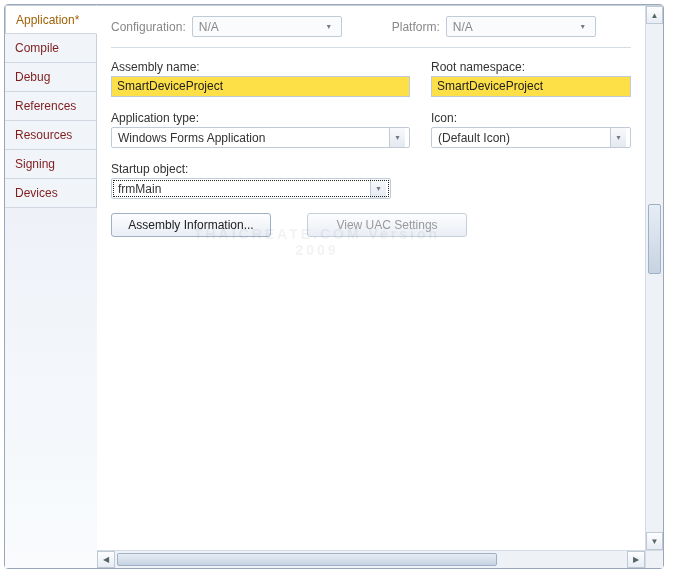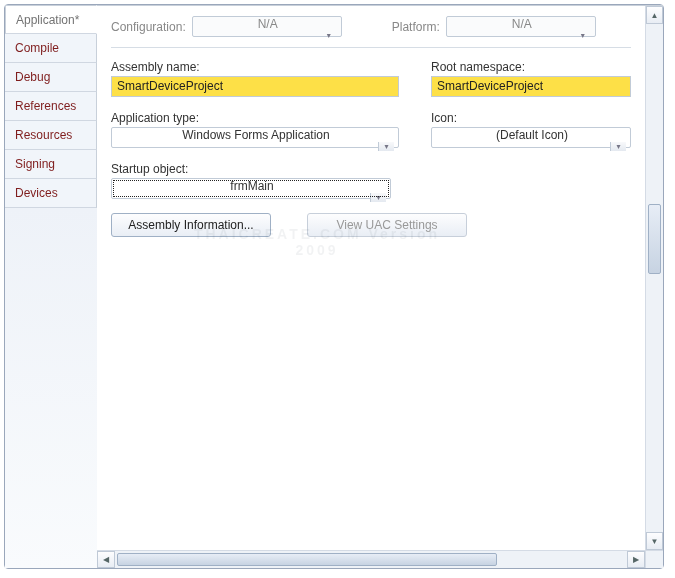--- a/index.html
+++ b/index.html
@@ -31,21 +31,21 @@
   border-right:1px solid #c8d0da;
   color:#7f1d1d;
   cursor:pointer;
   background:#f1f5fa;
 }
 .tab.active {
   background:#fff;
   border-top:1px solid #c8d0da;
   border-right:1px solid #fff;
   border-left:1px solid #c8d0da;
-  color:#737373;
+  color:#a16207;
 }
 .tab:first-child { border-top:1px solid #c8d0da; }
 .tabs-filler {
   height:calc(565px - 29px*7 - 2px);
   background:linear-gradient(to bottom,#eef2f8 0%,#f9fbfd 100%);
 }
 .main {
   flex:1;
   background:#fff;
   display:flex;
@@ -126,34 +126,33 @@
 }
 .combo {
   height:21px;
   border:1px solid #c1cbd7;
   border-radius:2px;
   background:#fff;
   display:flex; align-items:center;
   padding:0 4px 0 6px;
   color:#333;
   position:relative;
-  flex-direction:column;
 }
 .combo.disabled { color:#888; background:#fafbfc; }
 .combo .dd {
   margin-left:auto;
   width:16px; height:100%; display:flex; align-items:center; justify-content:center;
   font-size:8px; color:#778;
 }
 .combo.dark-dd .dd {
   border-left:1px solid #c1cbd7;
   background:linear-gradient(#f8f9fb,#e4e9f0);
 }
 .row2 {
-  display:flex; gap:32px;
+  display:flex; gap:21px;
 }
 .col { flex:1; display:flex; flex-direction:column; }
 .col.right { flex:0 0 200px; }
 label.lbl { color:#333; margin-bottom:2px; display:block; }
 .textbox {
   height:21px;
   border:1px solid #c1cbd7;
   background:#fde047;
   padding:0 5px;
   line-height:19px;

